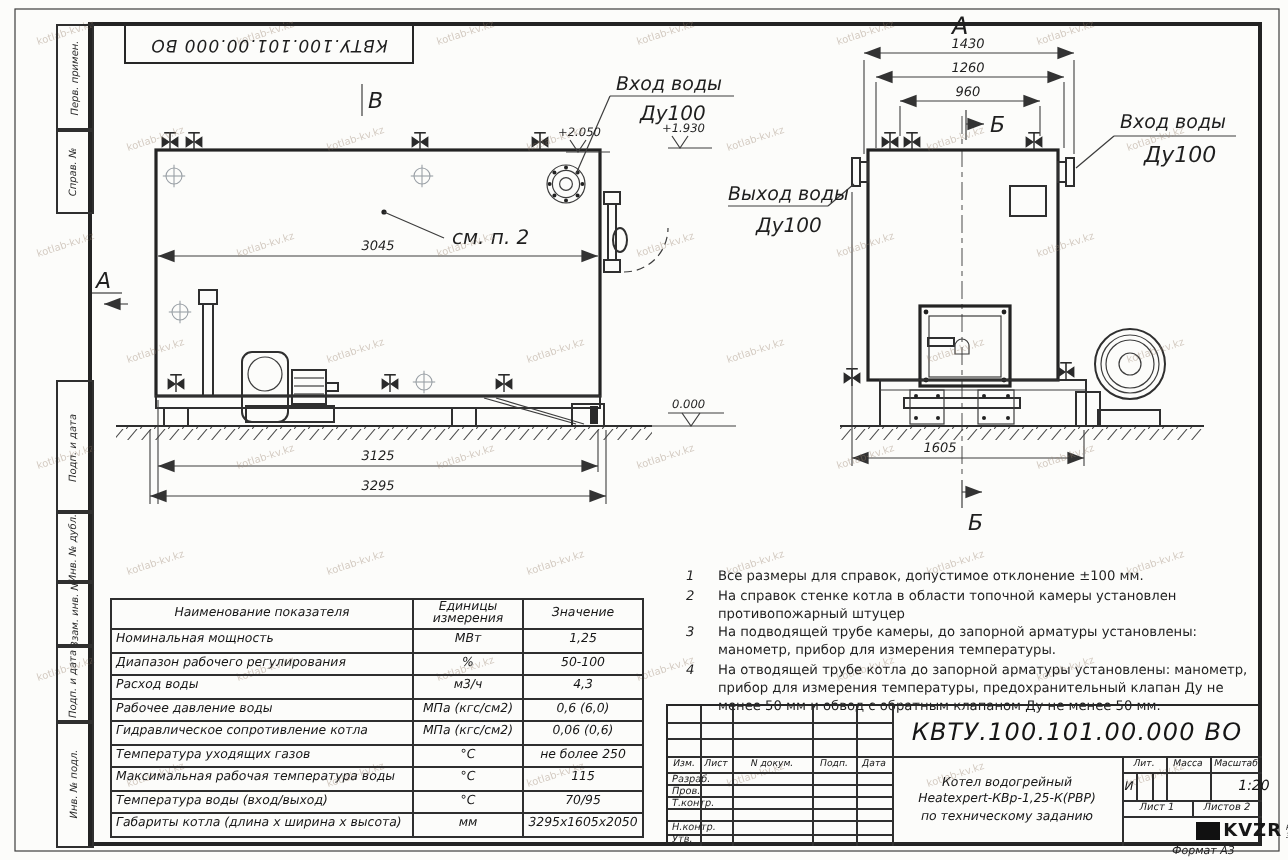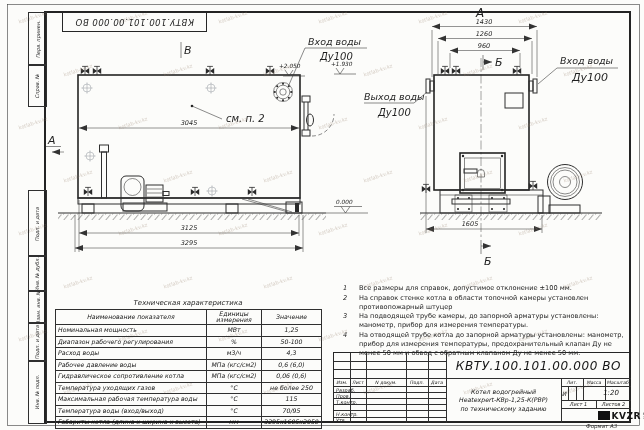--- a/index.html
+++ b/index.html
@@ -362,21 +362,20 @@
       <span class="note-num">3</span>
       <span class="note-text">На подводящей трубе камеры, до запорной арматуры установлены: манометр, прибор для измерения температуры.</span>
     </div>
     <div class="note">
       <span class="note-num">4</span>
       <span class="note-text">На отводящей трубе котла до запорной арматуры установлены: манометр, прибор для измерения температуры, предохранительный клапан Ду не менее 50 мм и обвод с обратным клапаном Ду не менее 50 мм.</span>
     </div>
   </div>
 
   <div class="spec">
-    <div class="spec-title">Техническая характеристика</div>
     <table>
       <colgroup>
           <col style="width:151px">
           <col style="width:55px">
           <col style="width:60px">
         </colgroup>
       <tbody>
           <tr>
         <th>Наименование показателя</th>
         <th>Единицы измерения</th>
@@ -473,21 +472,21 @@
     <div class="tbx descr">
       <span>Котел водогрейный</span>
       <span>Heatexpert-КВр-1,25-К(РВР)</span>
       <span>по техническому заданию</span>
     </div>
 
     <div class="tbx" style="left:227px;top:25px;width:22px;height:8px;font-size:4.6px;">Лит.</div>
     <div class="tbx" style="left:249px;top:25px;width:22px;height:8px;font-size:4.6px;">Масса</div>
     <div class="tbx" style="left:271px;top:25px;width:26px;height:8px;font-size:4.6px;">Масштаб</div>
     <div class="tbx" style="left:227px;top:33px;width:7px;height:14px;font-size:6px;">И</div>
-    <div class="tbx" style="left:267px;top:33px;width:20px;height:14px;font-size:7px;">1:20</div>
+    <div class="tbx" style="left:283px;top:33px;width:20px;height:14px;font-size:7px;">1:20</div>
     <div class="tbx" style="left:227px;top:47px;width:35px;height:8px;font-size:5px;">Лист 1</div>
     <div class="tbx" style="left:262px;top:47px;width:35px;height:8px;font-size:5px;">Листов 2</div>
 
     <div class="tbx logo">
       <div class="logo-box"></div>
       <span class="logo-kvzr">KVZR</span>
       <span class="logo-sub">
         <span>КОТЕЛЬНЫЙ</span>
         <span>ЗАВОД РЭП</span>
       </span>

